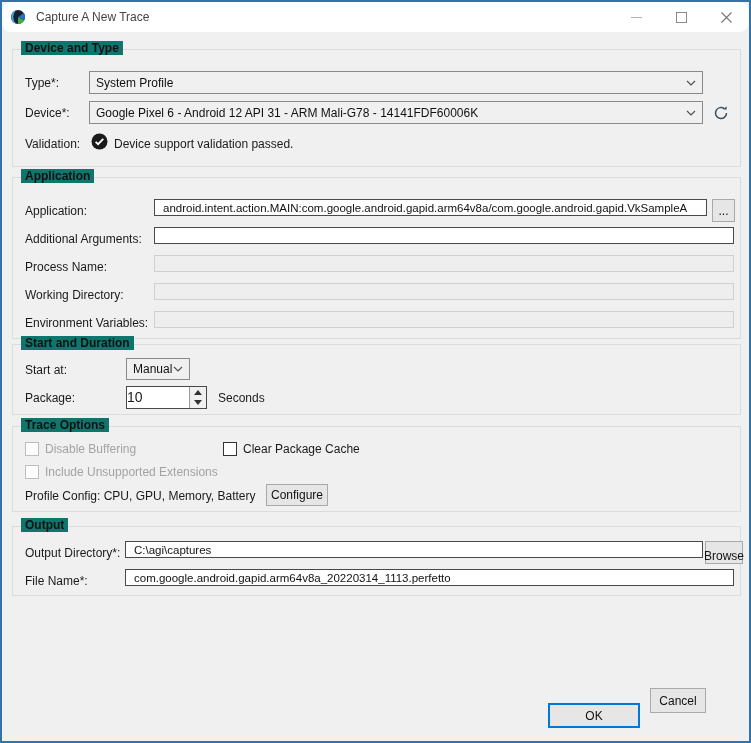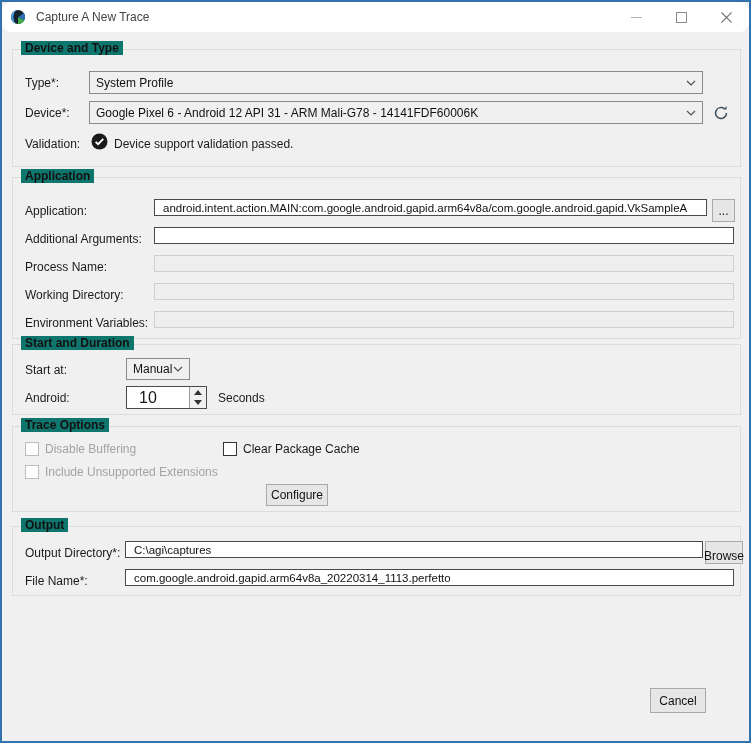--- a/index.html
+++ b/index.html
@@ -76,21 +76,21 @@
     border: 1px solid #a9a9a9;
     background: #e6e6e6;
     display: flex; align-items: center; justify-content: center;
     font-family: "Liberation Sans", sans-serif;
     font-size: 12px; color: #111;
     cursor: default;
   }
   .btn.default { border: 2px solid #0078d7; }
   
   .spinner { position: absolute; height: 23px; border: 1px solid #494949; background: #fff; display: flex; }
-  .spinner .val { flex: 1; padding: 2px 12px; font-size: 16px; }
+  .spinner .val { flex: 1; padding: 2px 0; font-size: 14px; }
   .spin-col { width: 17px; border-left: 1px solid #9a9a9a; display: flex; flex-direction: column; }
   .spin-btn { flex: 1; display: flex; align-items: center; justify-content: center; background: #f0f0f0; }
   .tri-up { width: 0; height: 0; border-left: 4px solid transparent; border-right: 4px solid transparent; border-bottom: 5px solid #333; }
   .tri-dn { width: 0; height: 0; border-left: 4px solid transparent; border-right: 4px solid transparent; border-top: 5px solid #333; }
   
   .cb {
     position: absolute; width: 14px; height: 14px;
     background: #fff; border: 1px solid #333;
   }
   .cb.disabled { border: 1px solid #bdbdbd; background: #fdfdfd; }
@@ -188,21 +188,21 @@
     <span class="group-legend">Start and Duration</span>
 
     <span class="lbl" style="left:12px; top:18px;">Start at:</span>
     <div class="dropdown" style="left:113px; top:13px; width:64px; height:22px;">
       <span>Manual</span>
       <svg class="chev" width="10" height="6" viewBox="0 0 10 6">
           <path d="M1 1l4 4 4-4" stroke="#505050" stroke-width="1.2" fill="none"></path>
         </svg>
     </div>
 
-    <span class="lbl" style="left:12px; top:46px;">Android:</span>
+    <span class="lbl" style="left:12px; top:46px;">Package:</span>
     <div class="spinner" style="left:113px; top:41px; width:81px;">
       <span class="val">10</span>
       <div class="spin-col">
         <div class="spin-btn">
             <span class="tri-up"></span>
           </div>
         <div class="spin-btn">
             <span class="tri-dn"></span>
           </div>
       </div>
@@ -215,35 +215,39 @@
 
     <span class="cb disabled" style="left:12px; top:15px;"></span>
     <span class="lbl disabled" style="left:32px; top:15px;">Disable Buffering</span>
 
     <span class="cb" style="left:210px; top:15px;"></span>
     <span class="lbl" style="left:230px; top:15px;">Clear Package Cache</span>
 
     <span class="cb disabled" style="left:12px; top:38px;"></span>
     <span class="lbl disabled" style="left:32px; top:38px;">Include Unsupported Extensions</span>
 
+    <span class="lbl" style="left:12px; top:62px;">Profile Config: CPU, GPU, Memory, Battery</span>
     <div class="btn" style="left:253px; top:57px; width:62px; height:22px;">
       <span>Configure</span>
     </div>
   </div>
 
   <div class="group" style="left:10px; top:524px; width:729px; height:70px;">
     <span class="group-legend">Output</span>
 
     <span class="lbl" style="left:12px; top:19px;">Output Directory*:</span>
     <input class="txt" style="left: 112px; top: 14px; width: 578px;" value="C:\agi\captures">
     <div class="btn" style="left:692px; top:14px; width:38px; height:23px;align-items:flex-end;">
       <span>Browse</span>
     </div>
 
     <span class="lbl" style="left:12px; top:47px;">File Name*:</span>
     <input class="txt" style="left: 112px; top: 42px; width: 609px;" value="com.google.android.gapid.arm64v8a_20220314_1113.perfetto">
   </div>
 
+  <div class="btn default" style="left:546px; top:701px; width:92px; height:25px;">
+    <span>OK</span>
+  </div>
   <div class="btn" style="left:648px; top:686px; width:56px; height:25px;">
     <span>Cancel</span>
   </div>
 
 </div>
 
 </body></html>

